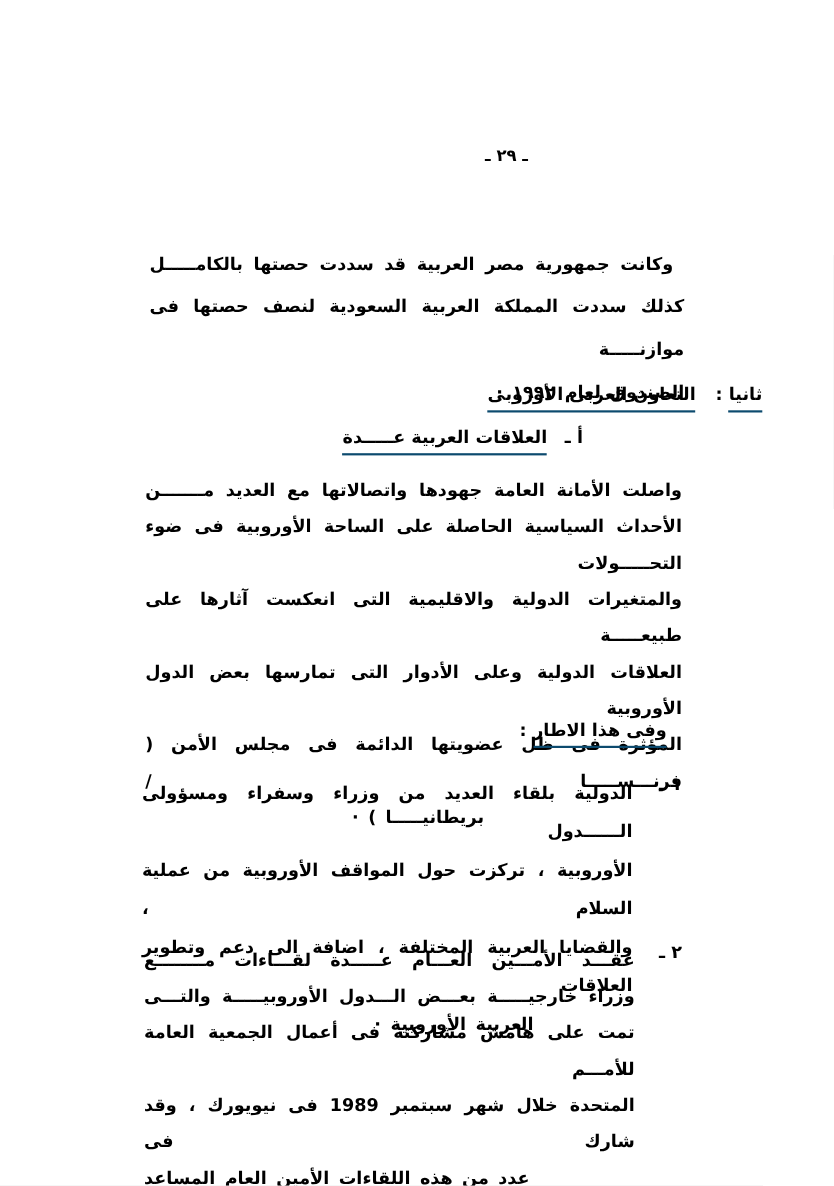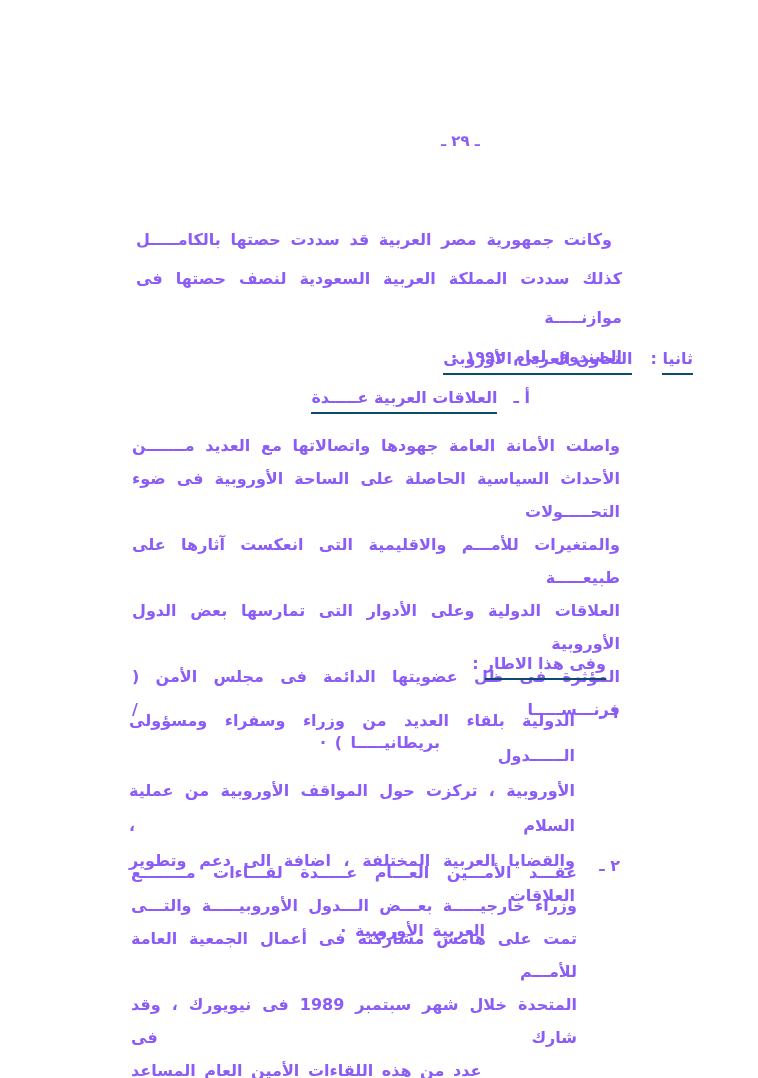--- a/index.html
+++ b/index.html
@@ -4,21 +4,21 @@
 <style>
   html,body{margin:0;padding:0;background:#e8e8e8;}
   .page{
     position:relative;
     width:758px;height:1078px;
     margin:0 auto;
     background:#ffffff;
     direction:rtl;
     font-family:"DejaVu Sans",sans-serif;
     font-weight:bold;
-    color:#8b5cf6;
+    color:#000000;
     font-size:16px;
     overflow:hidden;
   }
   .abs{position:absolute;}
   .page-num{
     top:132px;right:278px;
     font-size:15px;letter-spacing:2px;
   }
   .para .line{
     text-align:justify;
@@ -81,21 +81,21 @@
   </div>
 
   <div class="abs subheading">
     <span>أ ـ</span>
     <span class="u">العلاقات العربية عـــــدة</span>
   </div>
 
   <div class="abs para p2">
     <div class="line">واصلت الأمانة العامة جهودها واتصالاتها مع العديد مـــــــن</div>
     <div class="line">الأحداث السياسية الحاصلة على الساحة الأوروبية فى ضوء التحـــــولات</div>
-    <div class="line">والمتغيرات للأمـــم والاقليمية التى انعكست آثارها على طبيعـــــة</div>
+    <div class="line">والمتغيرات الدولية والاقليمية التى انعكست آثارها على طبيعـــــة</div>
     <div class="line">العلاقات الدولية وعلى الأدوار التى تمارسها بعض الدول الأوروبية</div>
     <div class="line">المؤثرة فى ظل عضويتها الدائمة فى مجلس الأمن ( فرنـــســـــا /</div>
     <div class="line end ind180">بريطانيـــــا ) ·</div>
   </div>
 
   <div class="abs frame-heading">
     <span class="u">وفى هذا الاطار</span>
     <span>:</span>
   </div>
 

